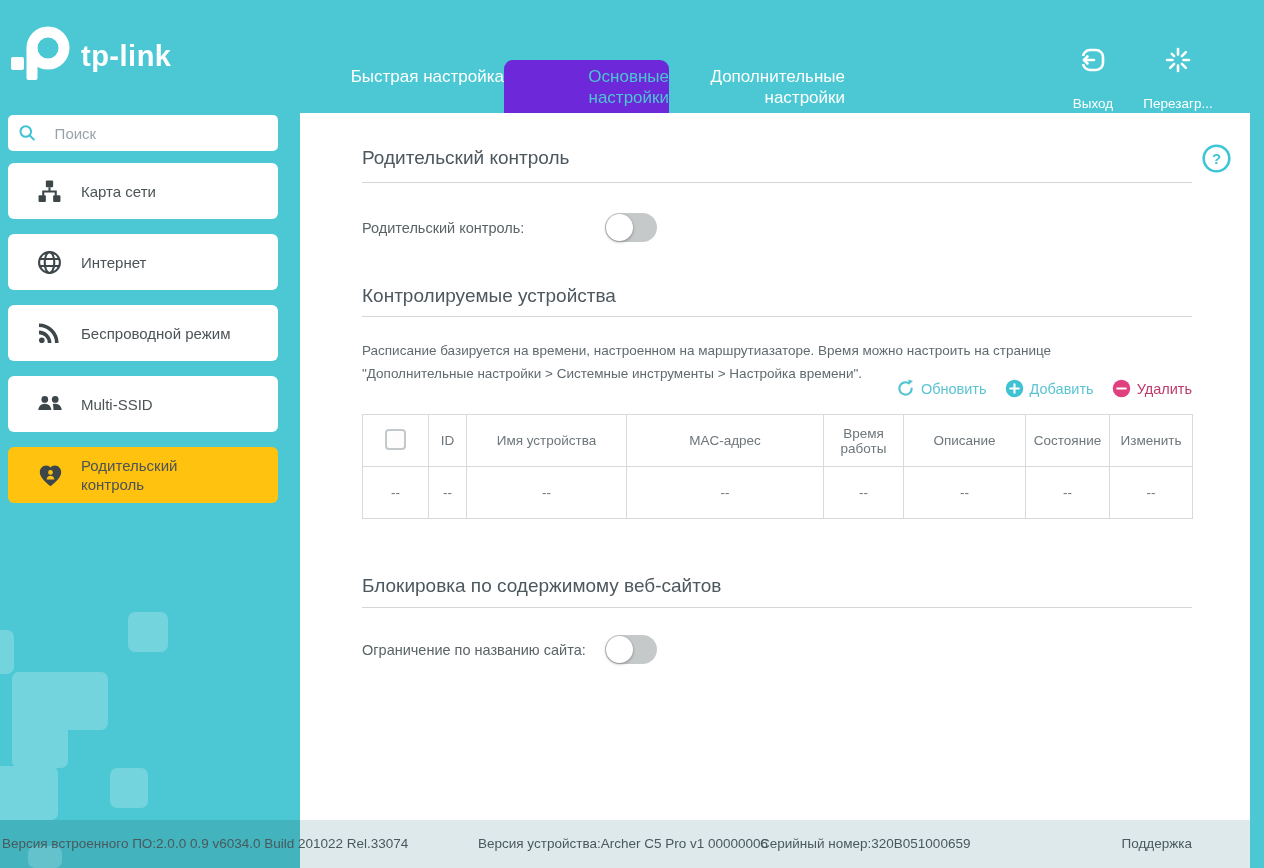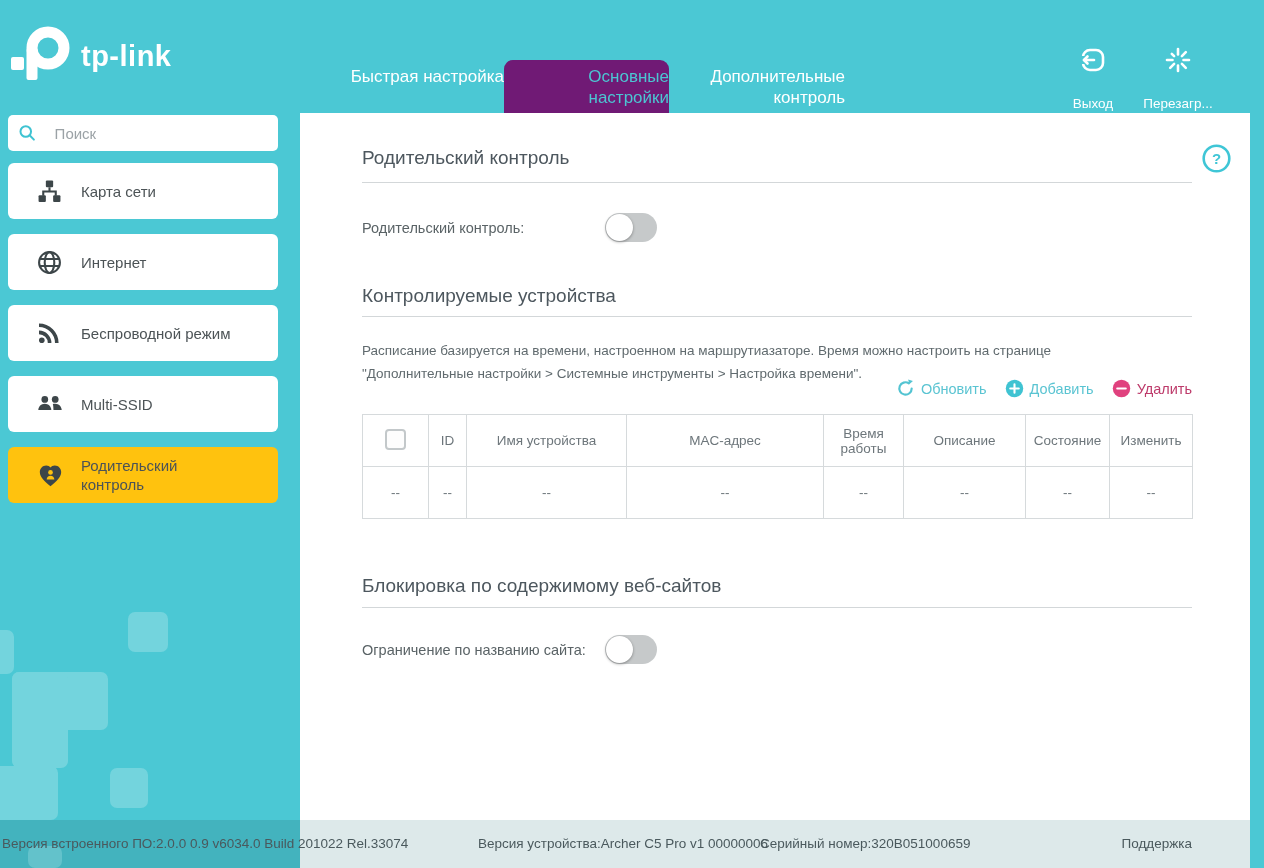--- a/index.html
+++ b/index.html
@@ -9,21 +9,21 @@
     font-family:"Liberation Sans",sans-serif;
   }
   
   .decor{position:absolute;background:#73d4dd;border-radius:7px}
   
   .logo{position:absolute;left:10px;top:26px;display:flex;align-items:flex-start;cursor:default}
   .logo-text{color:#fff;font-size:29px;font-weight:bold;letter-spacing:.5px;margin-left:9px;margin-top:14px}
   .tabs{position:absolute;left:340px;top:60px;height:53px;display:flex}
   .tab{text-align:right;font-size:17px;line-height:21px;color:#fff;padding-top:6px;box-sizing:border-box;cursor:pointer}
   .tab-quick{width:164px}.tab-basic{width:165px}.tab-advanced{width:176px}
-  .tab.active{background:#701a75;border-radius:9px 9px 0 0;color:#4cc5d2}
+  .tab.active{background:#6d28d9;border-radius:9px 9px 0 0;color:#4cc5d2}
   .hdr-action{position:absolute;top:44px;width:84px;text-align:center;color:#fff;font-size:13.5px;cursor:pointer}
   .hdr-action .ic{height:32px;display:flex;align-items:center;justify-content:center}
   .hdr-action .lbl{margin-top:20px;white-space:nowrap}
   
   .search-box{position:absolute;left:8px;top:115px;width:270px;height:36px;background:#fff;border-radius:5px;
     display:flex;align-items:center;gap:16px;padding:0 10px;box-sizing:border-box}
   .search-box input{border:none;outline:none;font-size:15px;color:#4c5356;width:100%;background:transparent;font-family:inherit}
   .search-box input::placeholder{color:#9ba2a6}
   .side-item{position:absolute;left:8px;width:270px;height:56px;background:#fff;border-radius:6px;
     display:flex;align-items:center;cursor:pointer}
@@ -69,21 +69,21 @@
     <circle cx="38" cy="22" r="16" fill="none" stroke="#fff" stroke-width="11"></circle>
     <rect x="16.5" y="22" width="11" height="32" rx="2" fill="#fff"></rect>
     <rect x="1" y="31" width="13" height="13" rx="2" fill="#fff"></rect>
   </svg>
   <span class="logo-text">tp-link</span>
 </div>
 
 <div class="tabs">
   <div class="tab tab-quick">Быстрая настройка</div>
   <div class="tab tab-basic active">Основные настройки</div>
-  <div class="tab tab-advanced">Дополнительные контроль</div>
+  <div class="tab tab-advanced">Дополнительные настройки</div>
 </div>
 
 <div class="hdr-action" style="left:1051px">
   <div class="ic">
     <svg width="30" height="30" viewBox="0 0 30 30">
       <rect x="5" y="5" width="20" height="20" rx="7" fill="none" stroke="#fff" stroke-width="2.6"></rect>
       <rect x="2" y="11" width="6" height="8" fill="#4bc8d4"></rect>
       <path d="M16 15H6" stroke="#fff" stroke-width="2.6" stroke-linecap="round" fill="none"></path>
       <path d="M9.5 11.5L6 15l3.5 3.5" stroke="#fff" stroke-width="2.6" stroke-linecap="round" stroke-linejoin="round" fill="none"></path>
     </svg>

